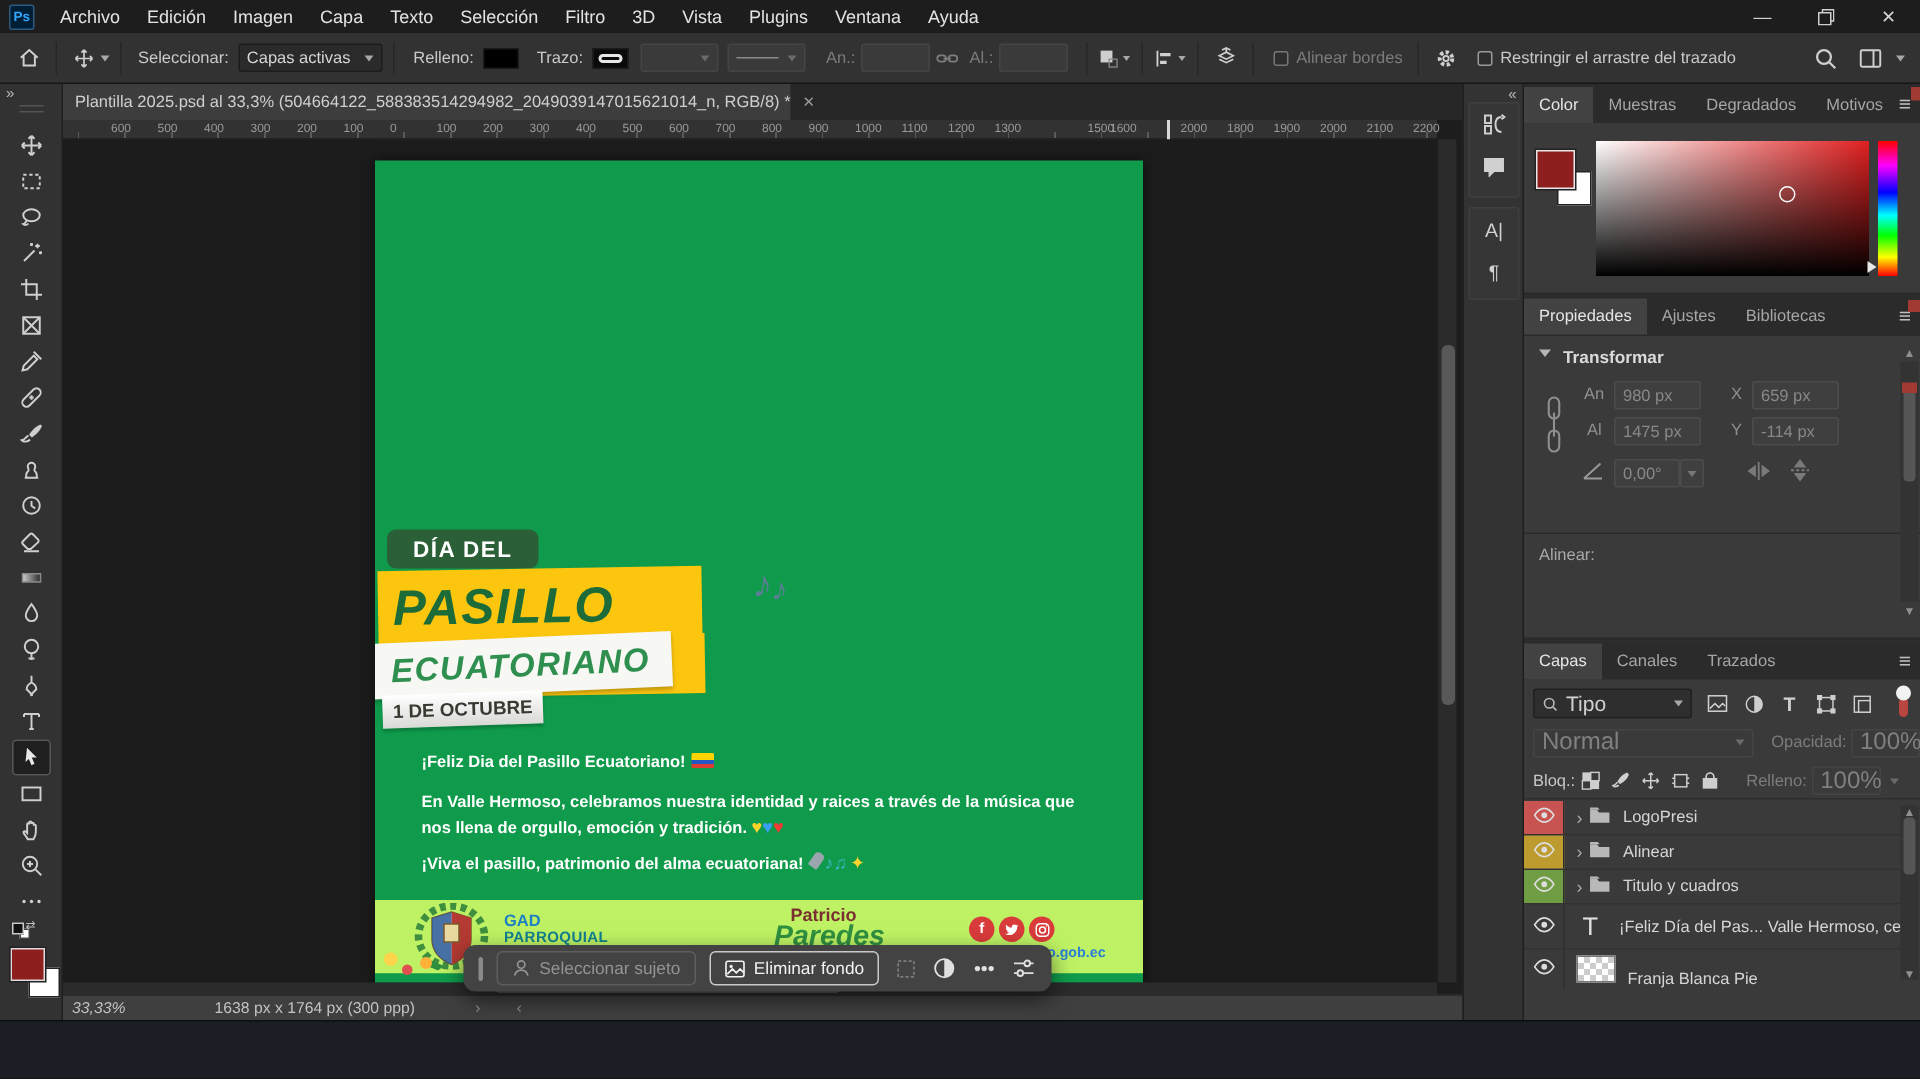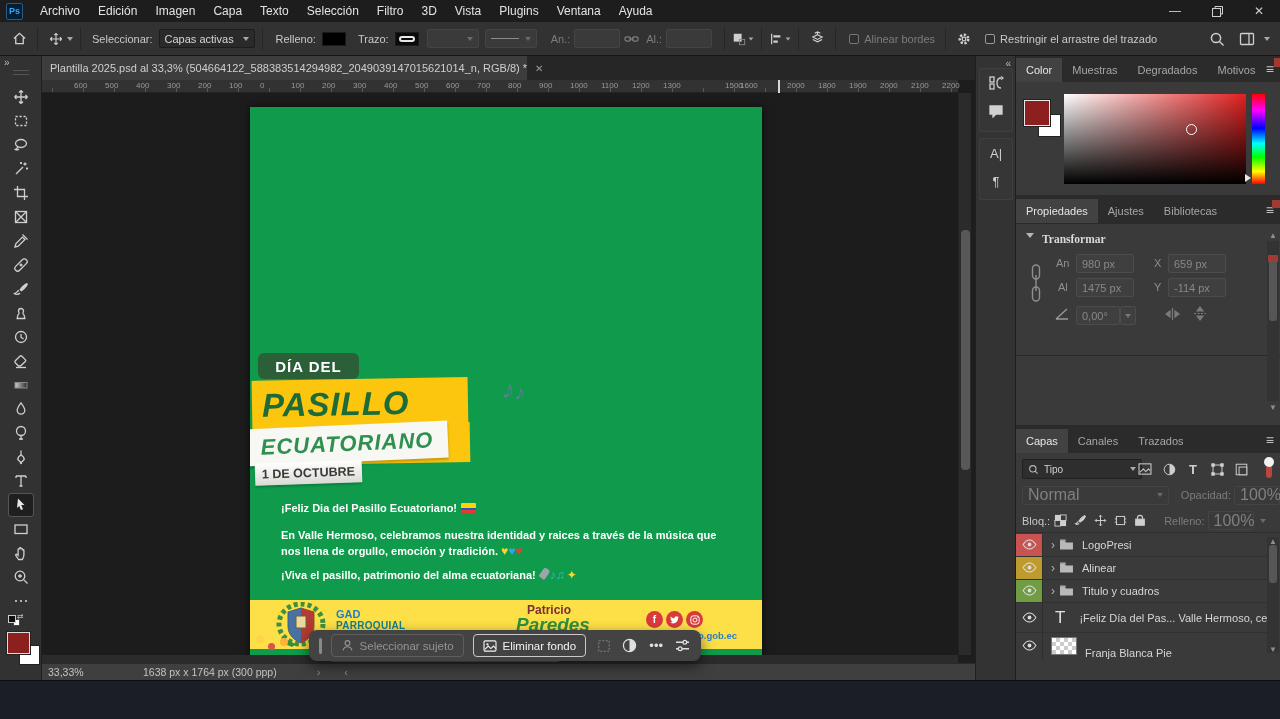--- a/index.html
+++ b/index.html
@@ -67,42 +67,42 @@
   #torn { position:absolute; left:-4px; top:318px; width:202px; height:37px; background:#f7f7f4; transform:rotate(-2.5deg); box-shadow:0 2px 3px rgba(0,0,0,.25); display:flex; align-items:center; justify-content:center; }
   #torn .t { color:#2e8f4f; font-size:22px; font-style:italic; font-weight:bold; letter-spacing:1px; }
   #datebar { position:absolute; left:5px; top:355px; width:107px; height:22px; background:linear-gradient(#ffffff,#d9d9d6); transform:rotate(-2deg); display:flex; align-items:center; justify-content:center; box-shadow:0 2px 2px rgba(0,0,0,.2); }
   #datebar .t { color:#3a3a33; font-size:12.5px; font-weight:bold; }
   .ppar { position:absolute; left:31px; width:452px; color:#fff; font-size:11px; font-weight:bold; line-height:16px; }
   .flag { display:inline-block; width:15px; height:10px; vertical-align:-1px; margin-left:4px; border-radius:1px; background:linear-gradient(#ffd400 0 50%,#2457c5 50% 75%,#e03c31 75% 100%); }
   .hrt { font-size:12px; }
   .mic-ic { display:inline-block; width:7px; height:11px; background:#9aa5ad; border-radius:3px 3px 1px 1px; margin-left:5px; transform:rotate(35deg); }
   .note-ic { color:#39b6c9; font-size:12px; margin-left:2px; }
   .spark-ic { color:#ffd32a; font-size:12px; margin-left:2px; }
-  #pfooter { position:absolute; left:0; top:493px; width:512px; height:49px; background:#fde047; }
+  #pfooter { position:absolute; left:0; top:493px; width:512px; height:49px; background:#bef264; }
   #pfooter-strip { position:absolute; left:0; top:542px; width:512px; height:9px; background:var(--poster-green,#0f9b4b); }
   .flower { position:absolute; border-radius:50%; }
   #gad1 { position:absolute; left:86px; top:8px; color:#1d7fc4; font-weight:bold; font-size:11px; }
   #gad2 { position:absolute; left:86px; top:20px; color:#11808f; font-weight:bold; font-size:10px; letter-spacing:.3px; }
   #pp1 { position:absolute; left:277px; top:3px; color:#7a3030; font-weight:bold; font-size:12px; }
   #pp2 { position:absolute; left:266px; top:14px; color:#2f8f3f; font-weight:bold; font-size:19px; font-style:italic; }
   .soc { position:absolute; top:11px; width:17px; height:17px; border-radius:50%; background:#d93b3b; color:#fff; font-size:10px; font-weight:bold; display:flex; align-items:center; justify-content:center; }
   #purl { position:absolute; left:448px; top:30px; color:#2a7fd4; font-size:9.5px; font-weight:bold; }
 
   
   #ctxbar { position:absolute; left:309px; top:630px; width:392px; height:31px; background:#434343; border-radius:8px; box-shadow:0 5px 14px rgba(0,0,0,.55); display:flex; align-items:center; gap:9px; padding:0 10px; z-index:6; }
   #ctx-handle { width:3px; height:16px; background:#8a8a8a; border-radius:2px; }
   .ctx-btn { height:23px; border-radius:4px; display:flex; align-items:center; gap:6px; padding:0 9px; font-size:11.5px; white-space:nowrap; }
   #btn-subject { border:1px solid #5e5e5e; color:#949494; }
   #btn-removebg { border:1px solid #c9c9c9; color:#f2f2f2; }
   .ctx-ic { width:20px; display:flex; justify-content:center; color:#e0e0e0; font-size:13px; }
   .ctx-ic.dim { color:#7d7d7d; }
 
   
   #statusbar { position:absolute; left:42px; top:663px; width:933px; height:17px; background:#3f3f3f; border-top:1px solid #2a2a2a; display:flex; align-items:center; font-size:10.5px; color:#c3c3c3; }
-  #statusbar .z { margin-left:6px; width:95px; }
+  #statusbar .z { margin-left:6px; width:95px;font-style:italic; }
   #statusbar .arrows { color:#8f8f8f; margin-left:40px; letter-spacing:24px; font-size:11px; }
 
   
   #dockstrip { position:absolute; left:975px; top:56px; width:41px; height:624px; background:#333; border-left:1px solid #1f1f1f; border-right:1px solid #1f1f1f; }
   #dock-collapse { position:absolute; right:5px; top:2px; color:#b9b9b9; font-size:10px; letter-spacing:-1px; }
   .dockbox { position:absolute; left:3px; width:34px; border:1px solid #3f3f3f; background:#363636; border-radius:2px; }
   .dock-ic { height:28px; display:flex; align-items:center; justify-content:center; color:#d0d0d0; font-size:13px; }
 
   
   #panels { position:absolute; left:1016px; top:56px; width:264px; height:624px; background:#3a3a3a; }
@@ -116,30 +116,30 @@
   #fgsw { position:absolute; left:8px; top:44px; width:26px; height:26px; background:#8e1f1f; border:1px solid #e8e8e8; outline:1px solid #222; z-index:2; }
   #bgsw { position:absolute; left:22px; top:58px; width:23px; height:23px; background:#fff; border:1px solid #222; }
   #colorfield { position:absolute; left:48px; top:38px; width:182px; height:90px; background:linear-gradient(to bottom,rgba(0,0,0,0),#000),linear-gradient(to right,#fff,#e02020); }
   #colorcursor { position:absolute; left:122px; top:30px; width:11px; height:11px; border:1.5px solid #fff; border-radius:50%; }
   #huestrip { position:absolute; left:236px; top:38px; width:13px; height:90px; background:linear-gradient(#f00,#f0f 18%,#00f 38%,#0ff 55%,#0f0 70%,#ff0 86%,#f00); }
   #huemark { position:absolute; left:229px; top:118px; width:0; height:0; border-top:4px solid transparent; border-bottom:4px solid transparent; border-left:6px solid #e8e8e8; }
 
   
   .prow-ic { width:26px; height:20px; border-radius:2px; display:flex; align-items:center; justify-content:center; }
   .prow-ic.sel { background:#505050; outline:1px solid #6a6a6a; }
-  .sect { display:flex; gap:8px; font-size:11.5px; color:#dadada; font-weight:bold;font-family:Liberation Serif, serif; }
+  .sect { display:flex; gap:8px; font-size:11.5px; color:#dadada; font-weight:bold; }
   .chev-d { width:0; height:0; border-left:4px solid transparent; border-right:4px solid transparent; border-top:5px solid #b5b5b5; }
   .tlabel { position:absolute; font-size:11px; color:#8f8f8f; }
   .tval { position:absolute; width:58px; height:19px; background:#3f3f3f; border:1px solid #4c4c4c; border-radius:2px; color:#888; font-size:11px; display:flex; align-items:center; padding:0 5px; }
   .pscroll { position:absolute; right:1px; width:12px; background:#333; }
   .pscroll .th { position:absolute; left:2px; width:8px; background:#565656; border-radius:3px; }
   .scroll-arr { position:absolute; right:3px; color:#8f8f8f; font-size:8px; }
 
   
-  #lp-filter { position:absolute; left:6px; top:32px; width:120px; height:20px; background:#2e2e2e; border:1px solid #202020; border-radius:2px; display:flex; align-items:center; gap:5px; padding:0 5px; font-size:10px; color:#d0d0d0; }
+  #lp-filter { position:absolute; left:6px; top:32px; width:106px; height:20px; background:#2e2e2e; border:1px solid #202020; border-radius:2px; display:flex; align-items:center; gap:5px; padding:0 5px; font-size:14px; color:#d0d0d0; }
   .lp-fic { position:absolute; top:32px; width:22px; height:20px; display:flex; align-items:center; justify-content:center; color:#cfcfcf; font-size:12px; }
   #lp-toggle { position:absolute; right:6px; top:30px; width:10px; height:22px; }
   #lp-toggle .pole { position:absolute; left:2px; top:8px; width:6px; height:13px; background:#b8453e; border-radius:3px; }
   #lp-toggle .knob { position:absolute; left:0; top:0; width:10px; height:10px; background:#f2f2f2; border-radius:50%; }
   .lrow { display:flex; align-items:center; }
   .eye-cell { width:27px; align-self:stretch; display:flex; align-items:center; justify-content:center; border-right:1px solid #2e2e2e; }
   .lchev { color:#b0b0b0; font-size:12px; margin:0 4px 0 8px; }
   .lname { font-size:11px; color:#d6d6d6; margin-left:8px; white-space:nowrap; overflow:hidden; }
   .lrow-sep { border-bottom:1px solid #323232; }
   .checker { background:#fff; background-image:linear-gradient(45deg,#ccc 25%,transparent 25%,transparent 75%,#ccc 75%),linear-gradient(45deg,#ccc 25%,transparent 25%,transparent 75%,#ccc 75%); background-size:8px 8px; background-position:0 0,4px 4px; }
@@ -650,20 +650,21 @@
         <svg style="position:absolute;left:148px;top:62px" width="17" height="14" viewBox="0 0 17 14" fill="none" stroke="#7a7a7a" stroke-width="1.2">
             <path d="M8.5 1v12"></path>
             <path d="M6 4L2 7l4 3zM11 4l4 3-4 3z" fill="#7a7a7a"></path>
           </svg>
         <svg style="position:absolute;left:176px;top:60px" width="16" height="17" viewBox="0 0 16 17" fill="none" stroke="#7a7a7a" stroke-width="1.2">
             <path d="M2 8.5h12" stroke-dasharray="2 1.5"></path>
             <path d="M5 6l3-4 3 4zM5 11l3 4 3-4z" fill="#7a7a7a"></path>
           </svg>
       </div>
       <div class="pdiv" style="height:1px"></div>
+      <div style="font-size:11px; color:#a8a8a8; padding:8px 0 0 10px;">Alinear:</div>
       <span class="scroll-arr" style="top:34px">▲</span>
       <div class="pscroll" style="top:44px; height:160px;">
           <div class="th" style="top:16px; height:64px;"></div>
         </div>
       <span class="scroll-arr" style="top:206px">▼</span>
     </div>
     <div class="pdiv"></div>
 
     <div style="position:relative; height:250px;">
       <div class="ptabs">

